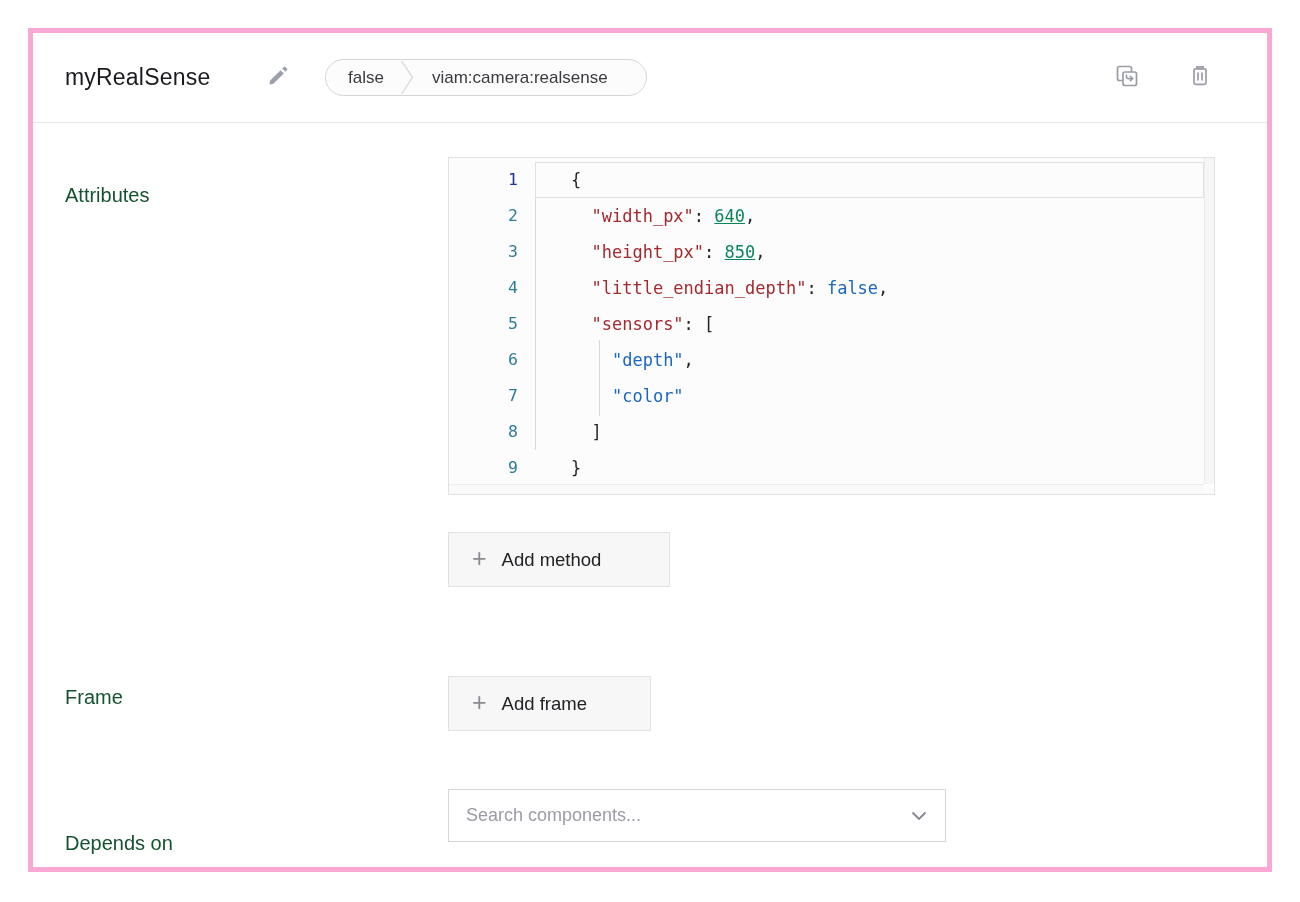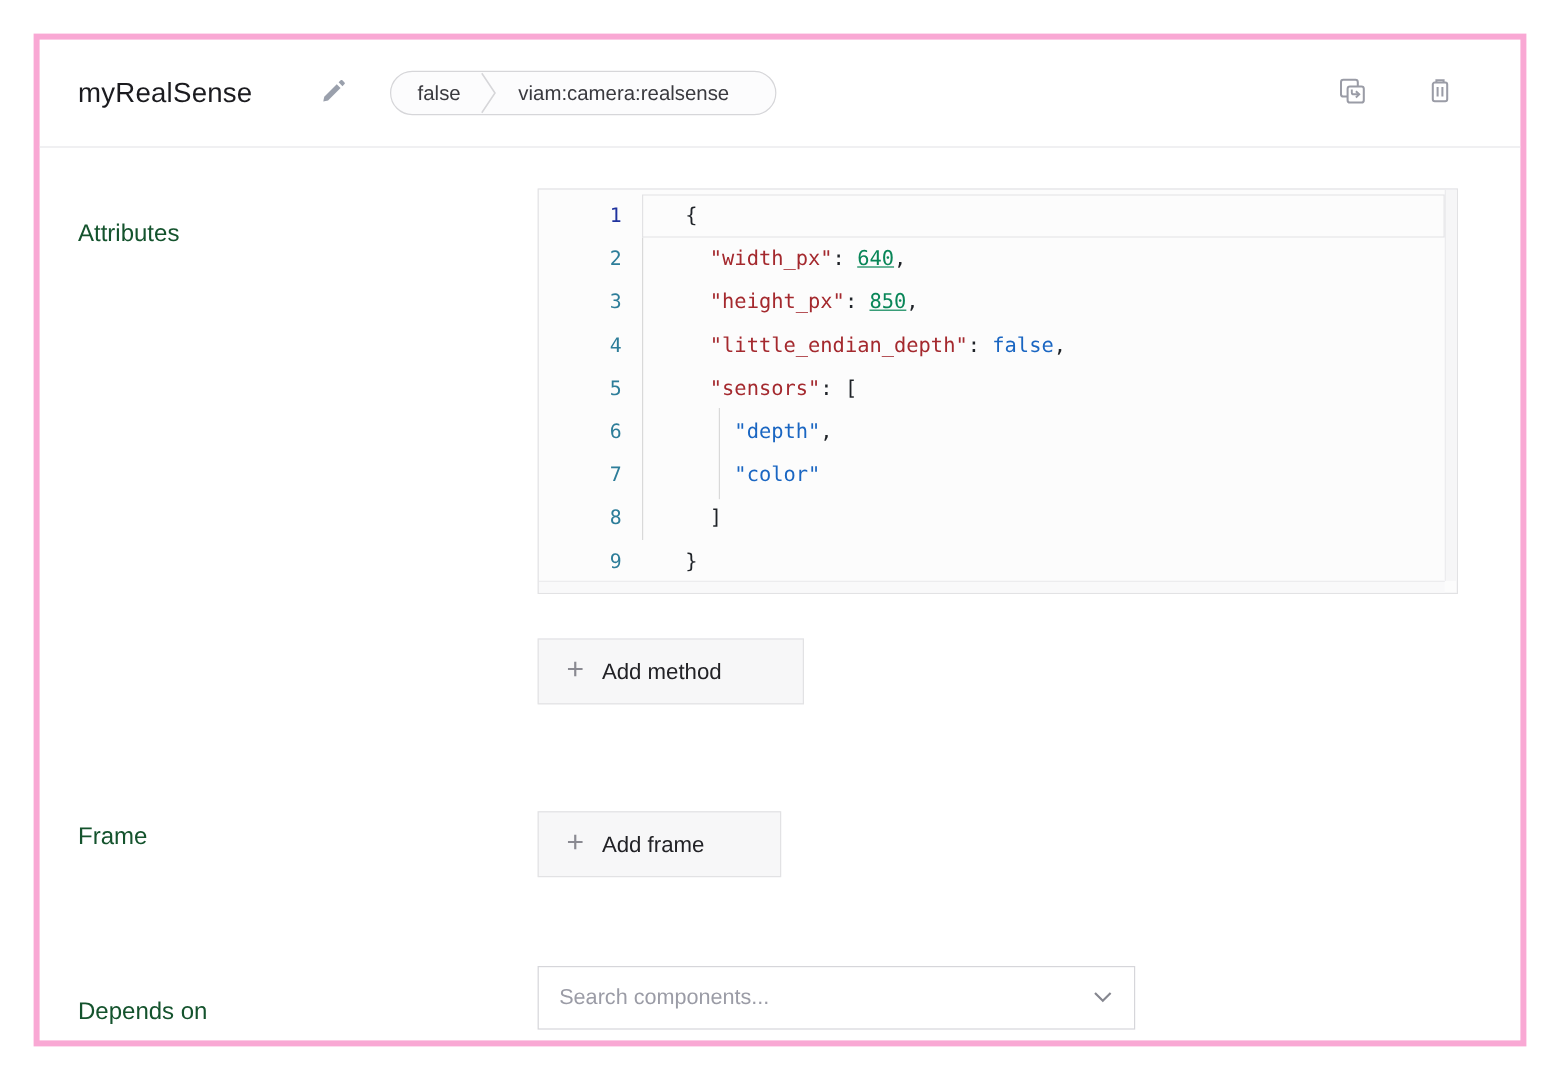--- a/index.html
+++ b/index.html
@@ -70,21 +70,21 @@
     background:#f7f7f8; border:1px solid #e2e2e4;
     display:flex; align-items:center; gap:15px; padding:0 26px 0 23px;
     font-family:"Liberation Sans", sans-serif; font-size:18.5px; color:#222226;
     cursor:pointer;
   }
   .btn-add-method { top:499px; width:222px; }
   .btn-add-frame  { top:643px; width:203px; }
   .plus-glyph { color:#8a8a92; font-size:25px; font-weight:400; line-height:1; margin-top:-2px; }
 
   .select {
-    position:absolute; left:415px; top:772px; width:498px; height:53px;
+    position:absolute; left:415px; top:756px; width:498px; height:53px;
     background:#ffffff; border:1px solid #d6d6da;
     display:flex; align-items:center; justify-content:space-between;
     padding:0 18px 0 17px; cursor:pointer;
   }
   .select .placeholder { font-size:18px; color:#9b9ca6; }
 </style>
 </head>
 <body>
 
 <div class="card">

